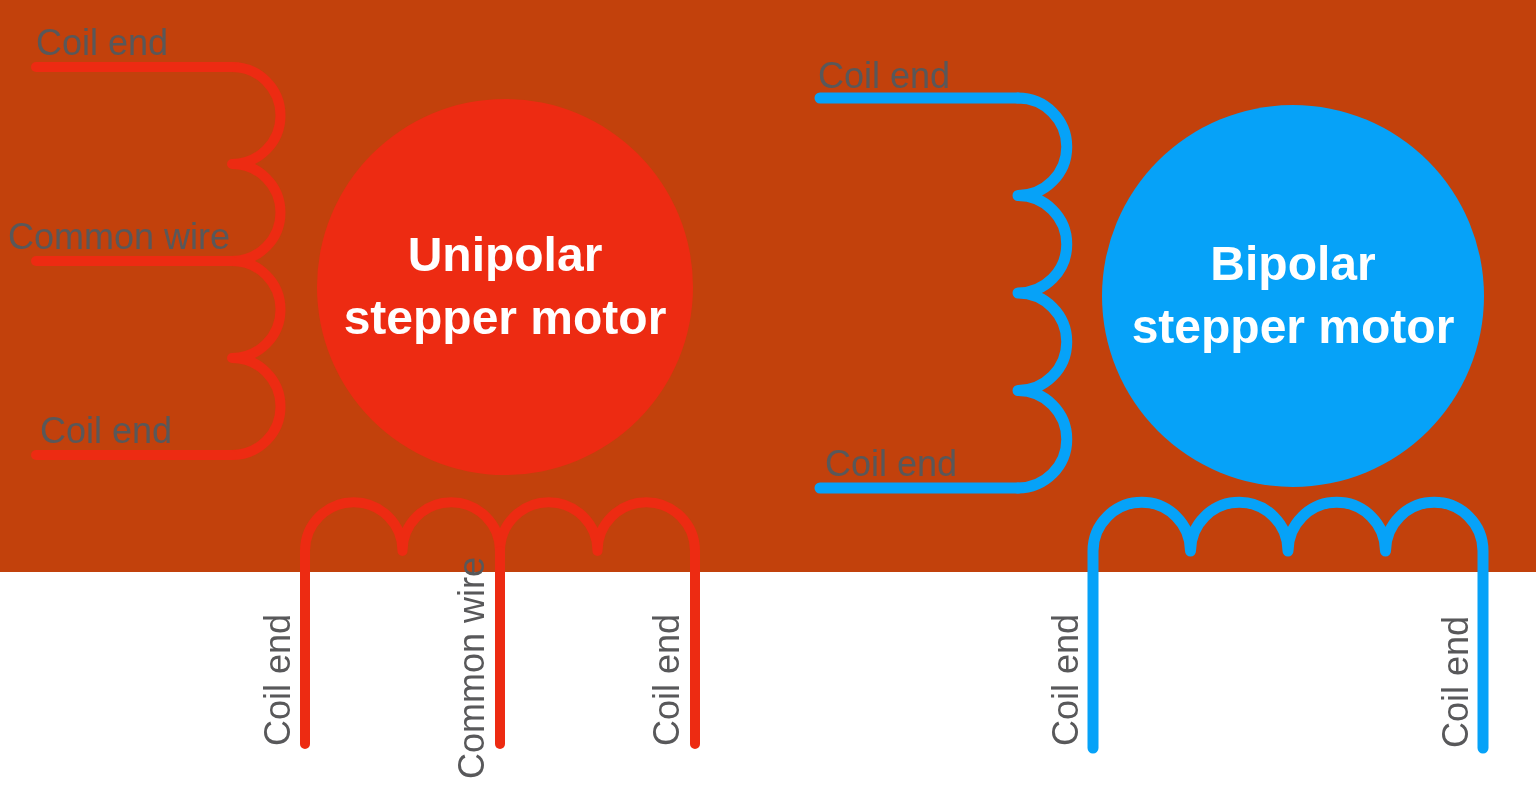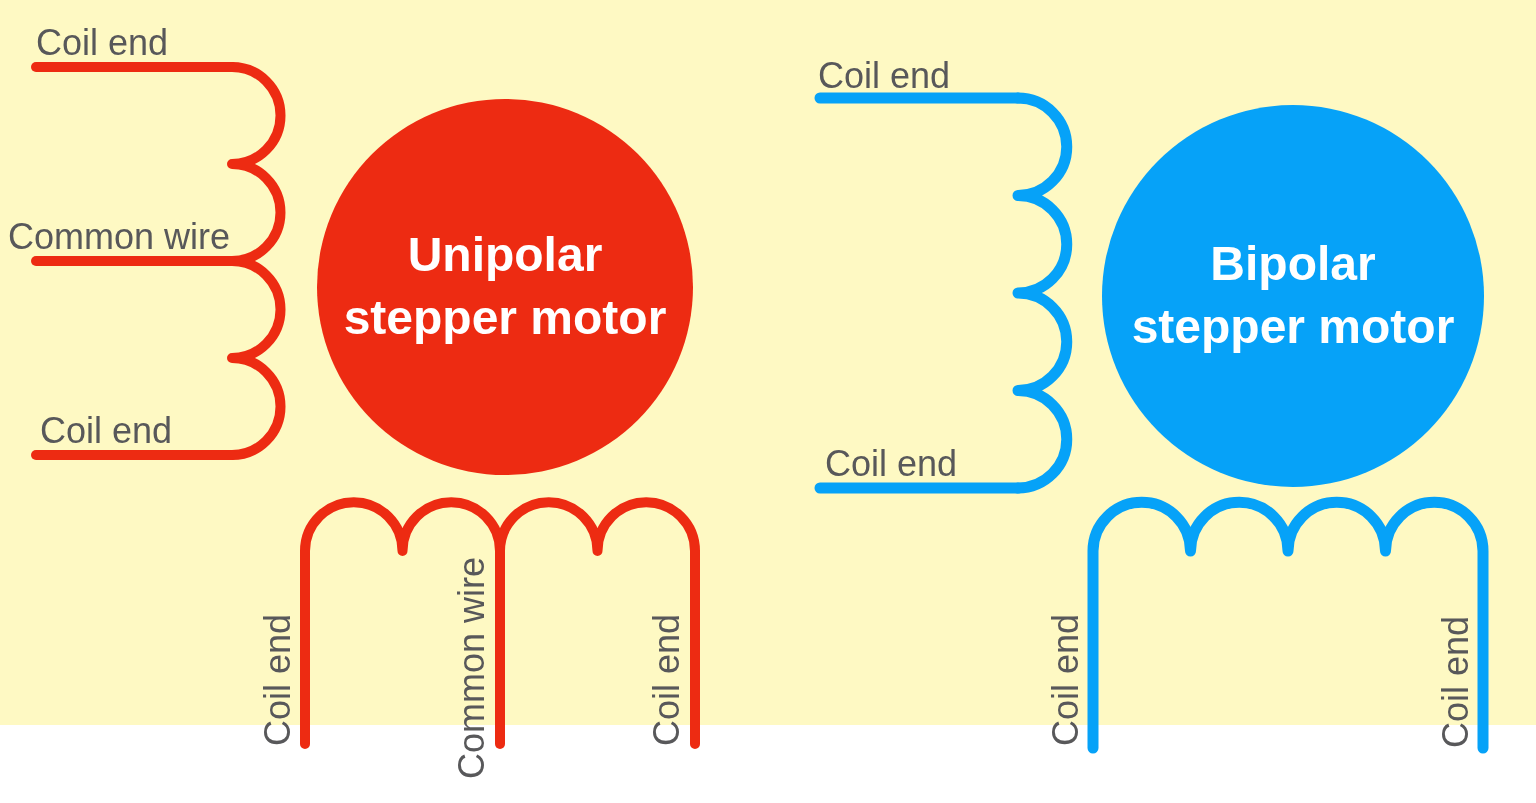--- a/index.html
+++ b/index.html
@@ -6,22 +6,22 @@
     margin: 0;
     padding: 0;
     background: #ffffff;
     width: 1536px;
     height: 803px;
     overflow: hidden;
   }
   .stage {
     position: relative;
     width: 1536px;
-    height: 725px;
-    background: #fef9c3;
+    height: 572px;
+    background: #c2410c;
   }
   svg { display: block; }
   .wire {
     fill: none;
     stroke-linecap: round;
     stroke-linejoin: round;
   }
   .wire-red  { stroke-width: 10; }
   .wire-blue { stroke-width: 11; }
   .coil-label {

